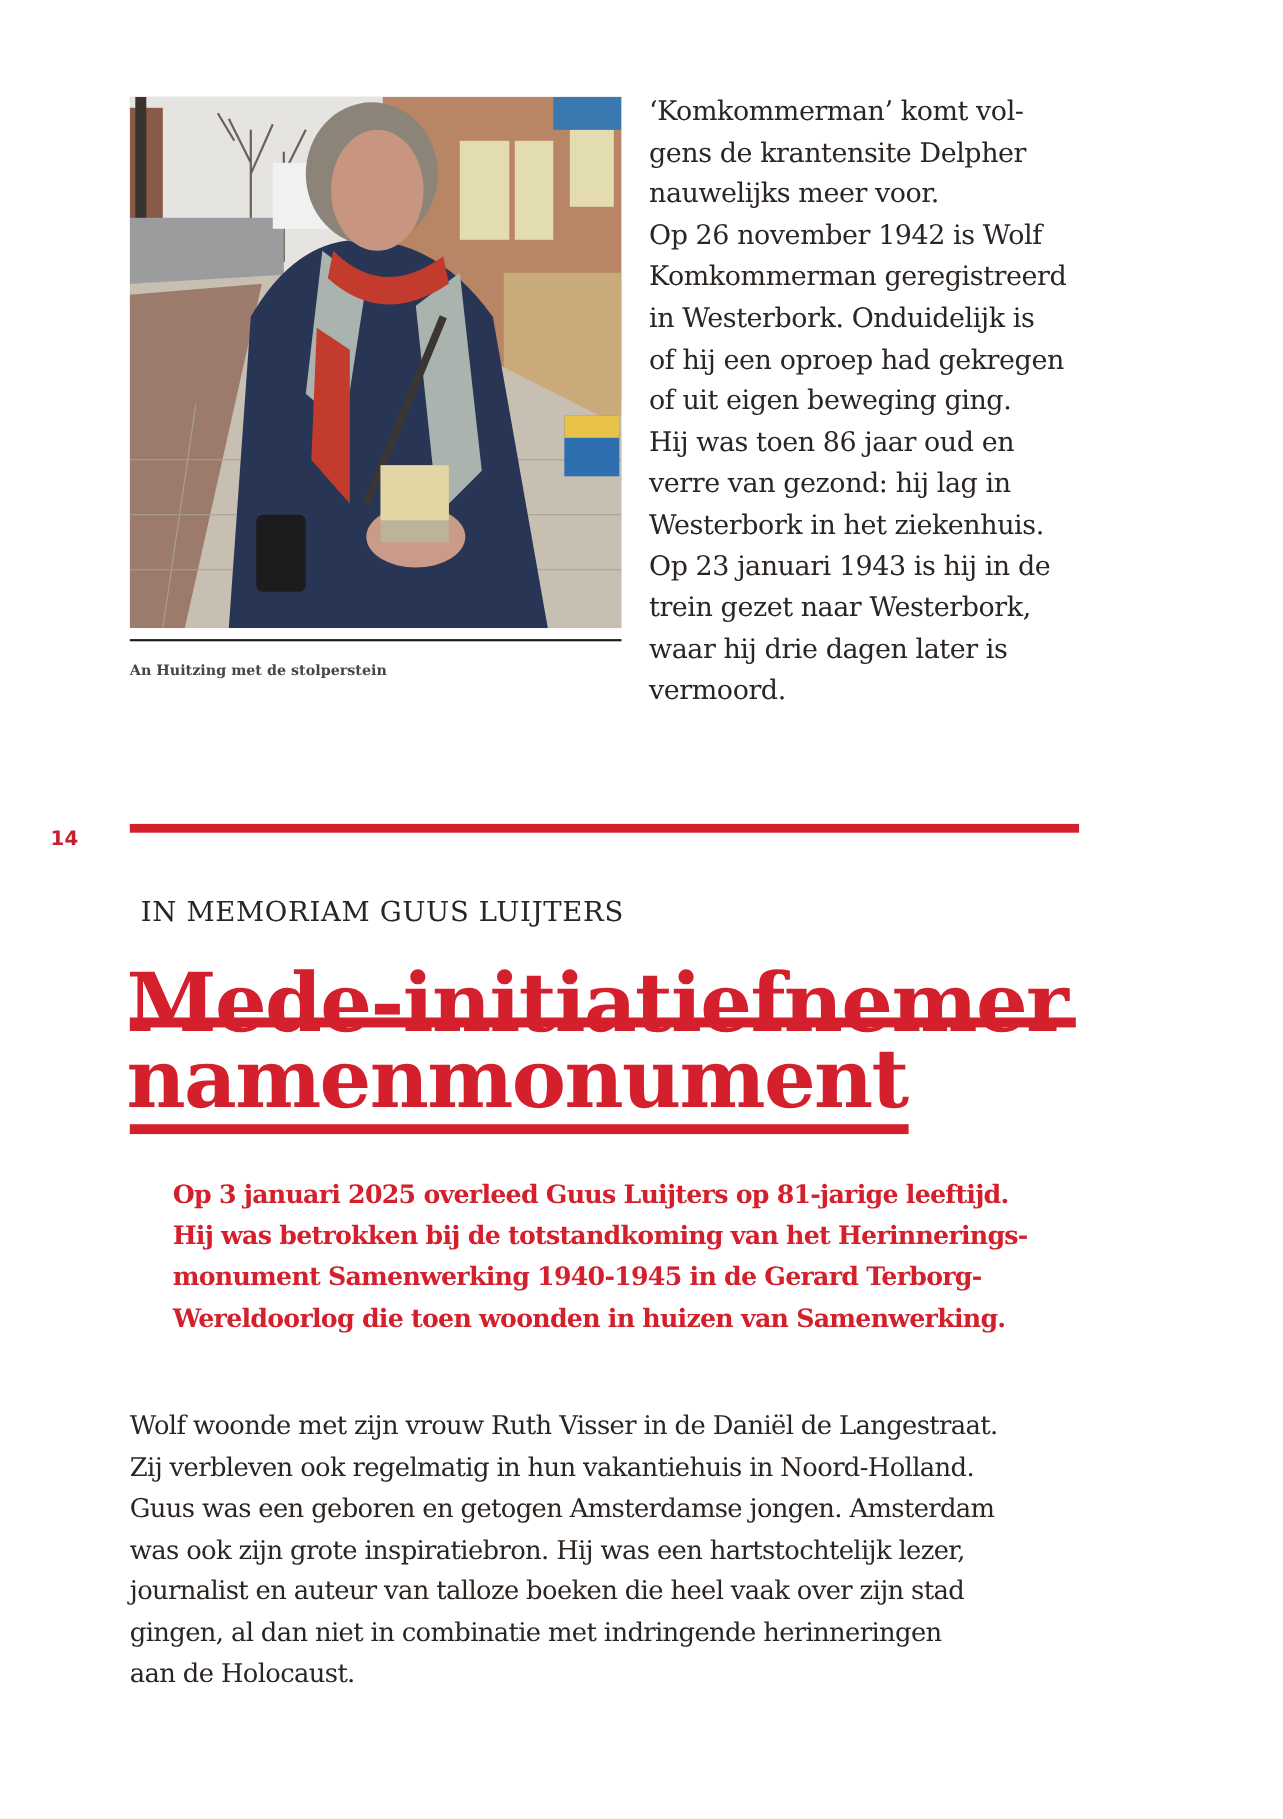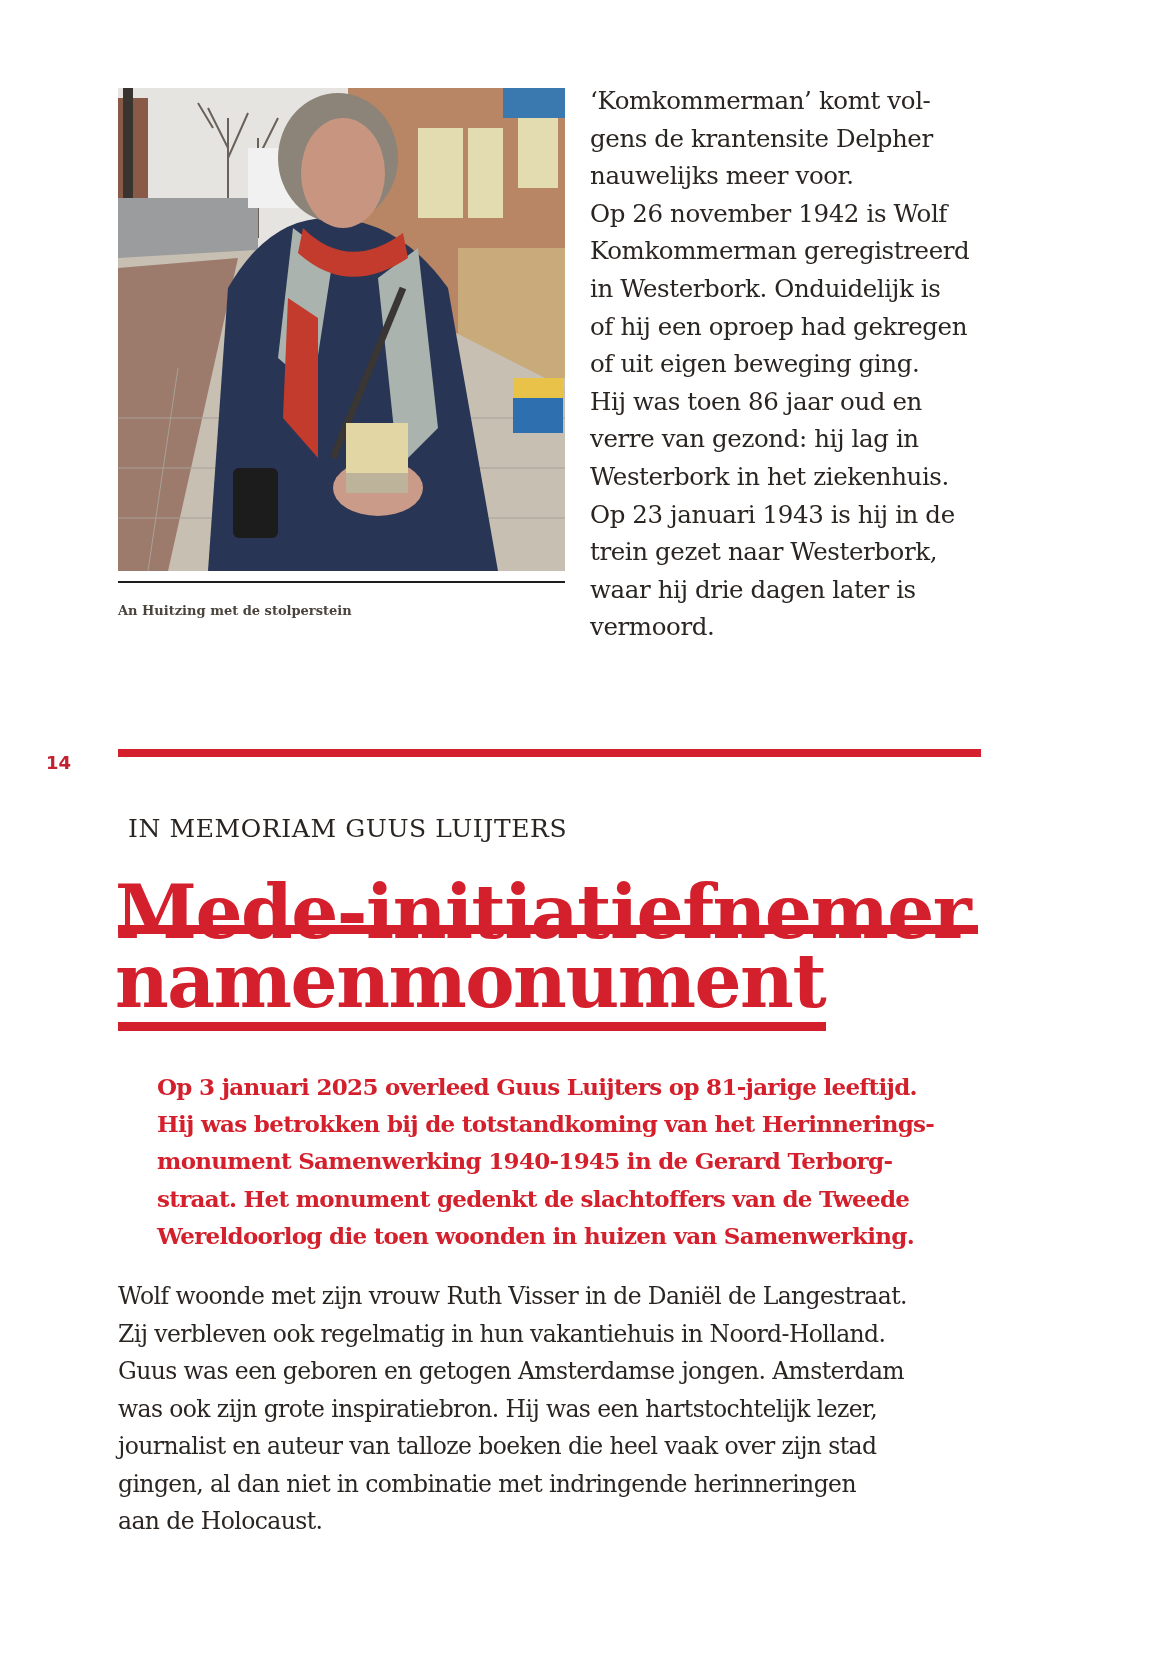--- a/index.html
+++ b/index.html
@@ -139,21 +139,20 @@
 
 <div class="headline headline-1">Mede-initiatiefnemer</div>
 <div class="hrule-1"></div>
 <div class="headline headline-2">namenmonument</div>
 <div class="hrule-2"></div>
 
 <div class="lead">
   <span>Op 3 januari 2025 overleed Guus Luijters op 81-jarige leeftijd.</span>
   <span>Hij was betrokken bij de totstandkoming van het Herinnerings-</span>
   <span>monument Samenwerking 1940-1945 in de Gerard Terborg-</span>
-  <span>straat. Het monument gedenkt de slachtoffers van de Tweede</span>
   <span>Wereldoorlog die toen woonden in huizen van Samenwerking.</span>
 </div>
 
 <div class="body-text">
   <span>Wolf woonde met zijn vrouw Ruth Visser in de Daniël de Langestraat.</span>
   <span>Zij verbleven ook regelmatig in hun vakantiehuis in Noord-Holland.</span>
   <span>Guus was een geboren en getogen Amsterdamse jongen. Amsterdam</span>
   <span>was ook zijn grote inspiratiebron. Hij was een hartstochtelijk lezer,</span>
   <span>journalist en auteur van talloze boeken die heel vaak over zijn stad</span>
   <span>gingen, al dan niet in combinatie met indringende herinneringen</span>

